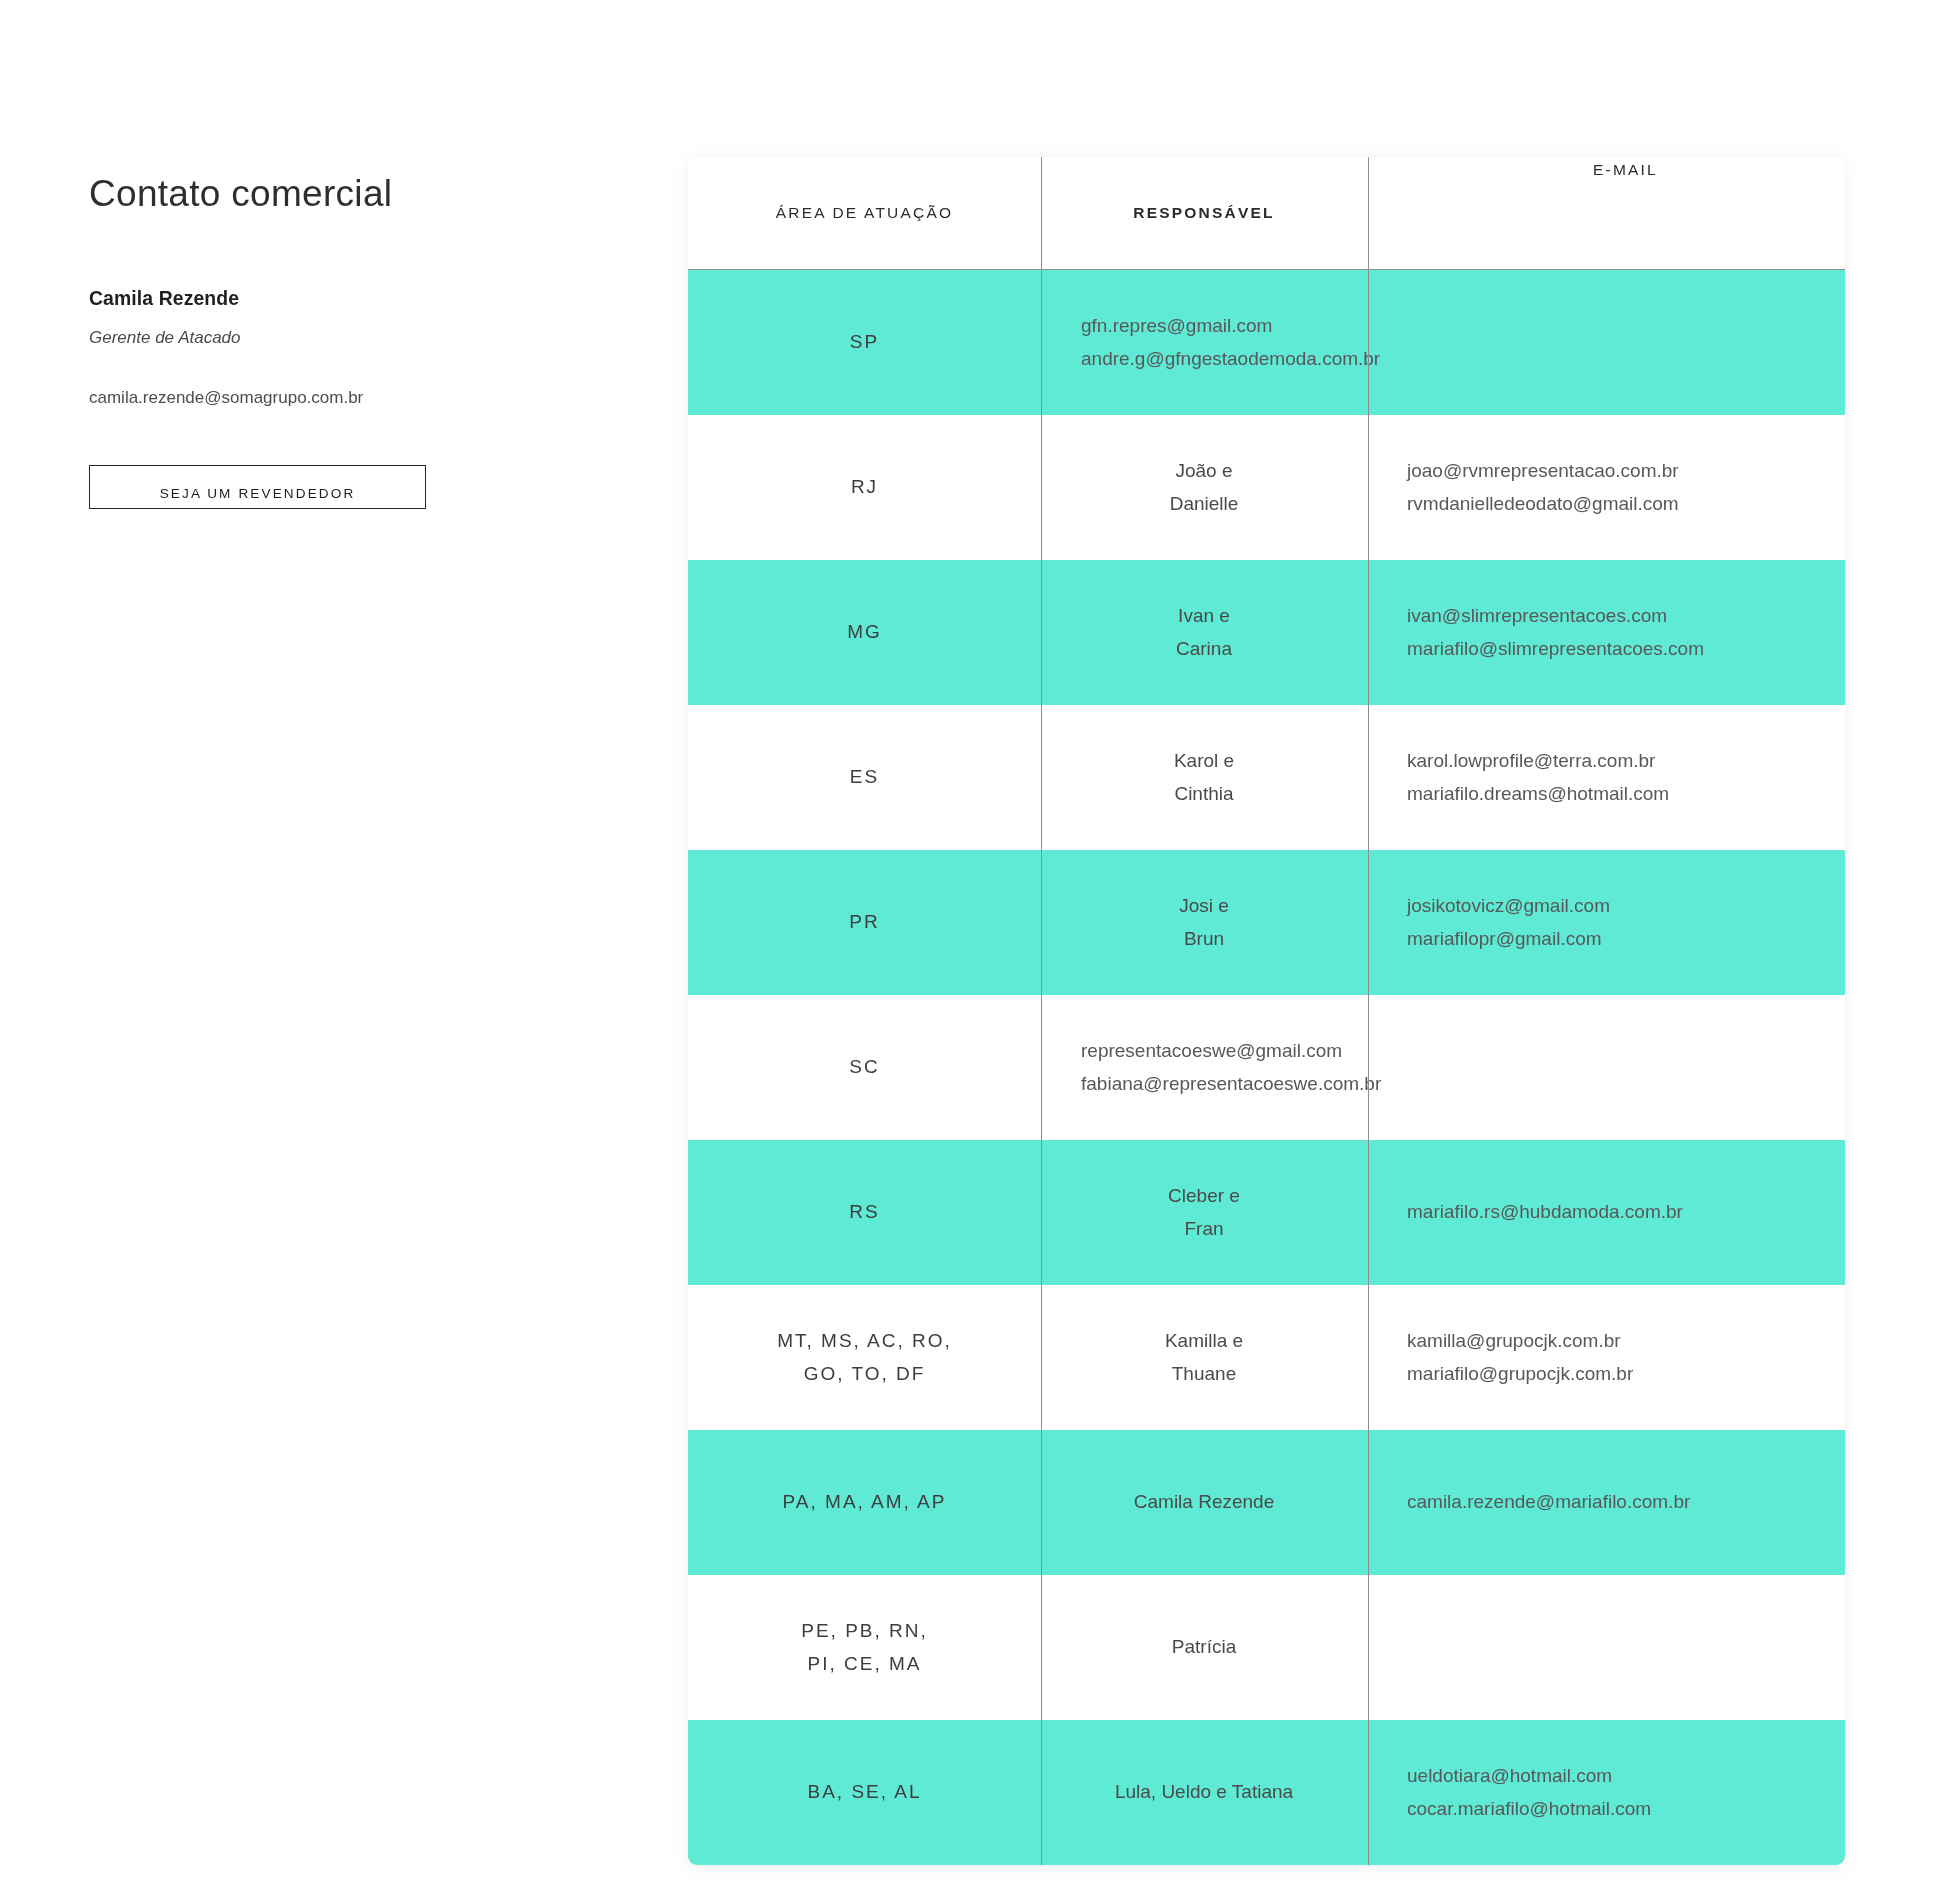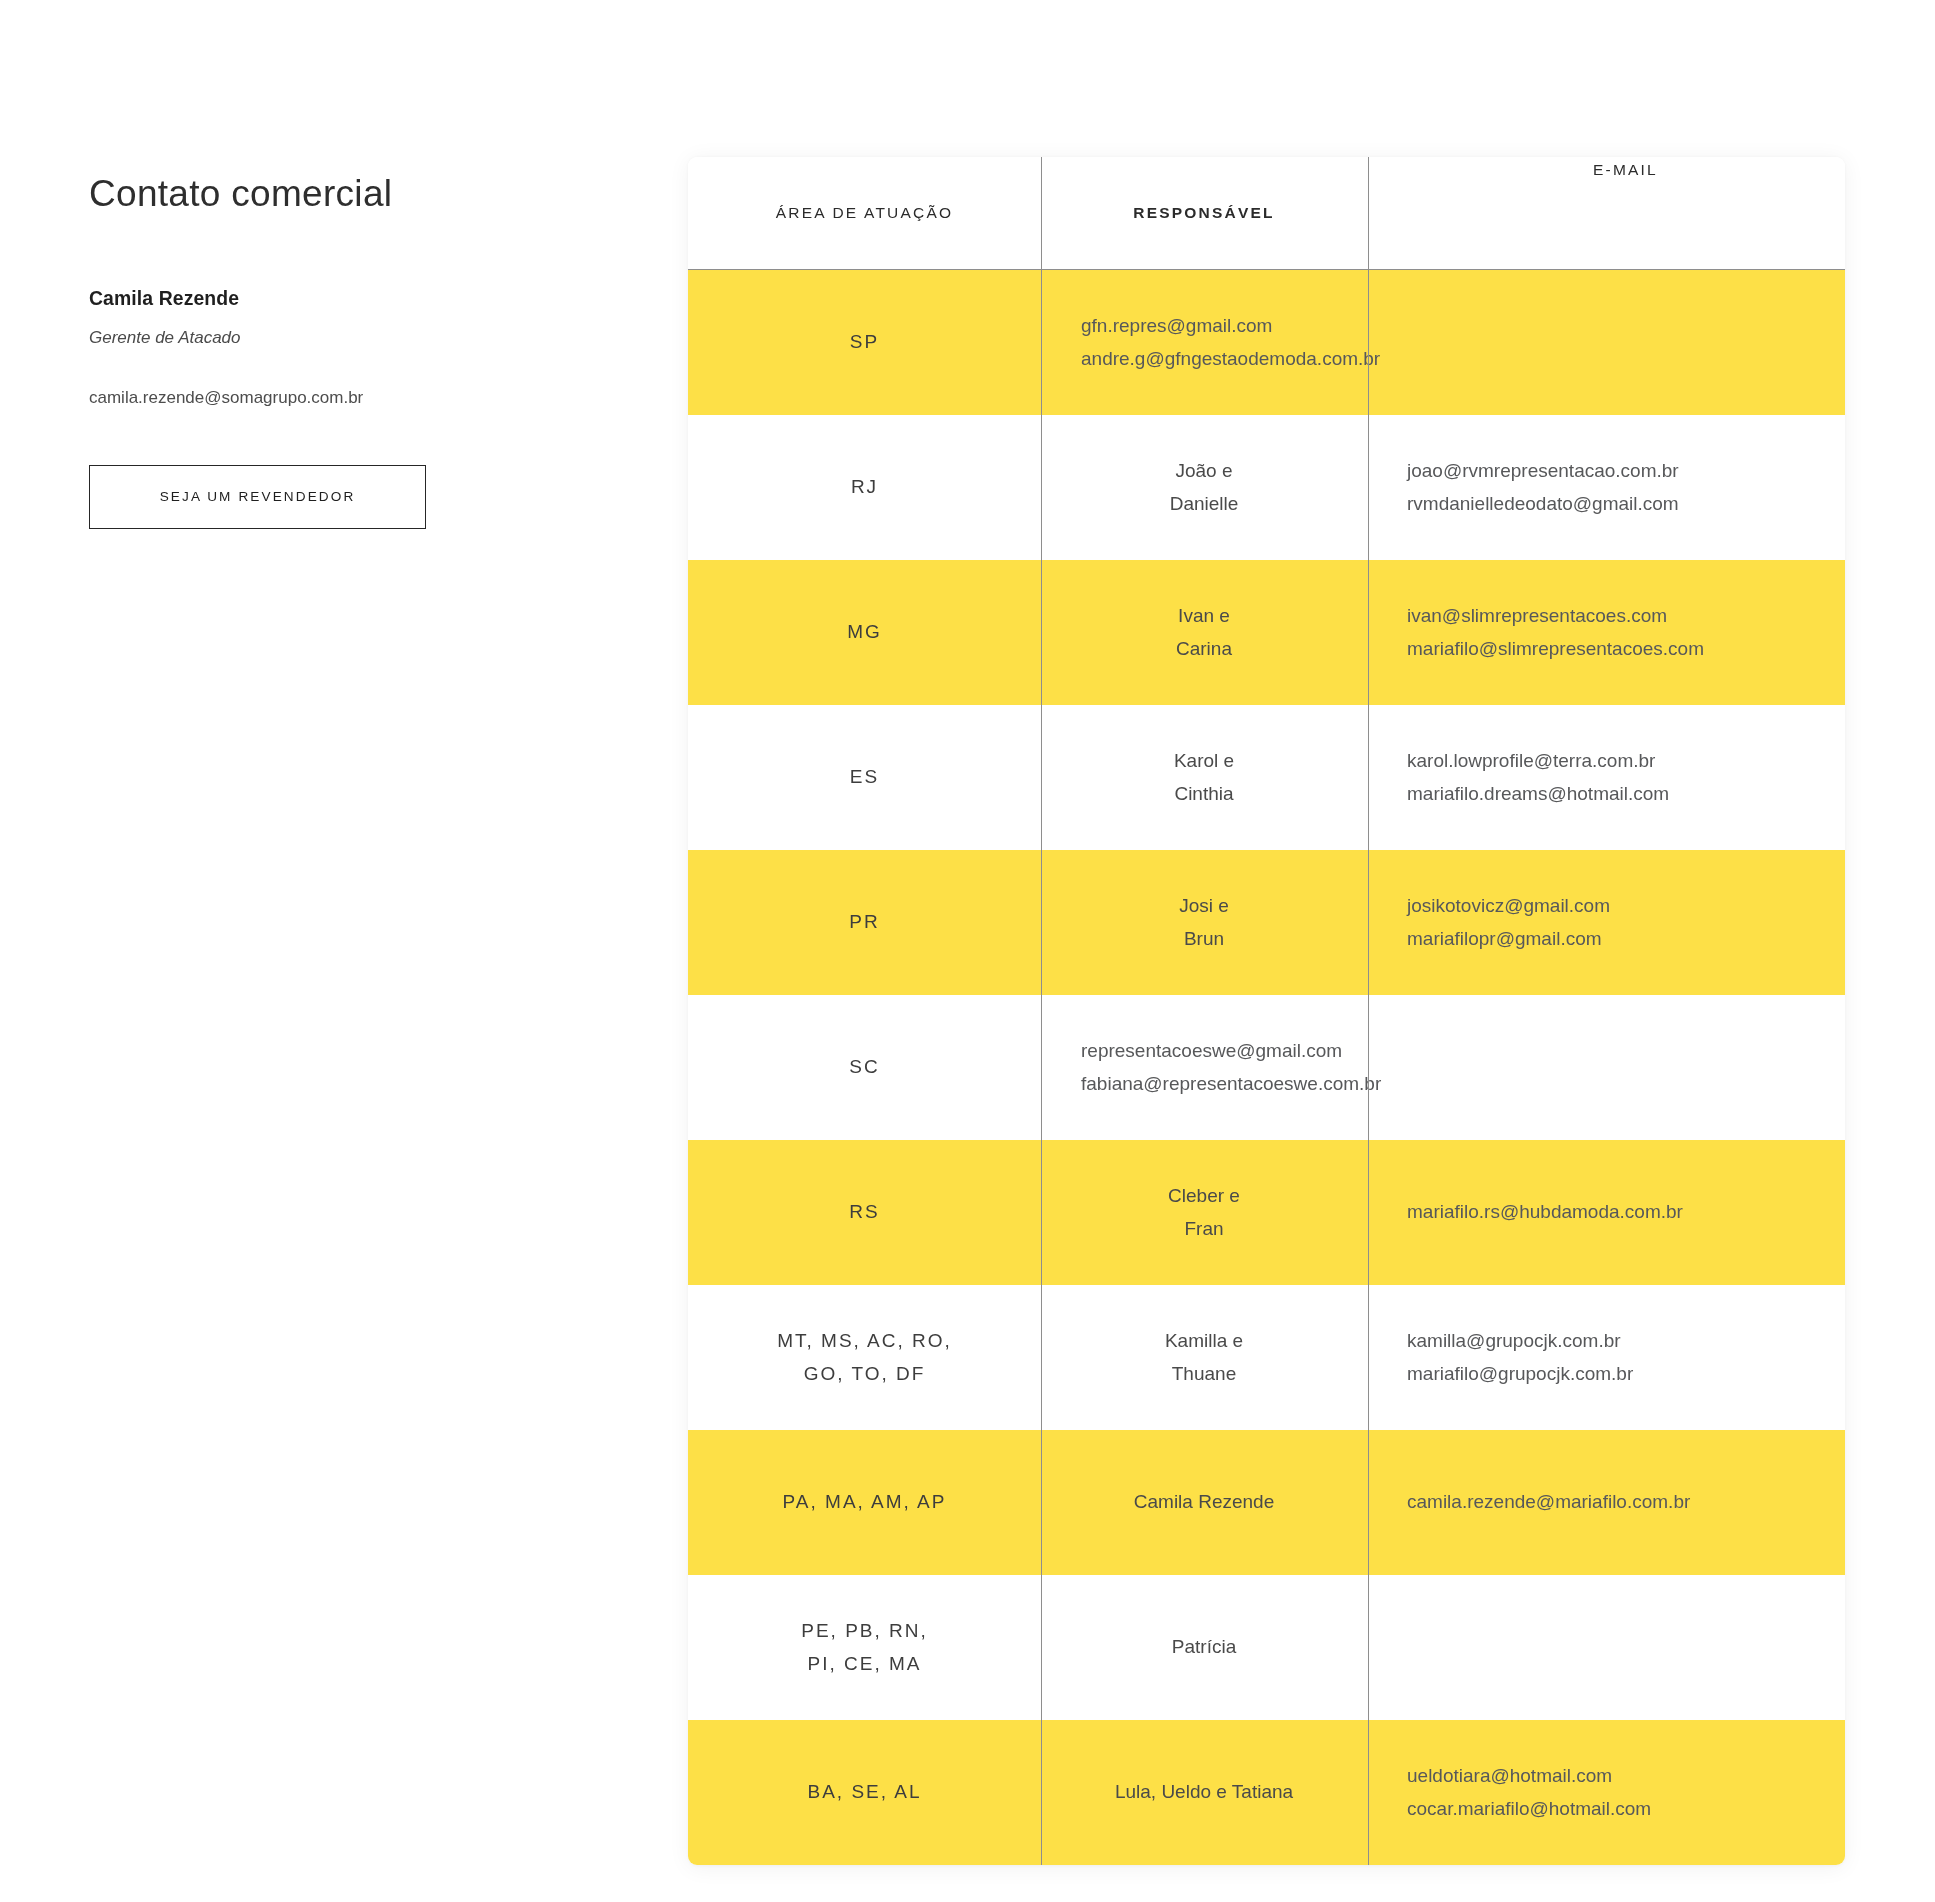--- a/index.html
+++ b/index.html
@@ -59,21 +59,21 @@
   .contact-email {
     font-size: 17px;
     font-weight: 400;
     color: #4d4d4d;
     margin: 0 0 57px 0;
   }
 
   .reseller-button {
     display: block;
     width: 337px;
-    height: 64px;
+    height: 44px;
     line-height: 56px;
     text-align: center;
     border: 1.9px solid #262626;
     background: transparent;
     color: #1f1f1f;
     font-size: 13.6px;
     font-weight: 400;
     letter-spacing: 2.1px;
     font-family: "Liberation Sans", sans-serif;
     padding: 0;
@@ -117,21 +117,21 @@
     font-weight: 400;
     color: #2b2b2b;
     letter-spacing: 2.2px;
   }
 
   .t-head .c-area { justify-content: center; }
   .t-head .c-resp { justify-content: center; font-weight: bold; }
   .t-head .c-mail { justify-content: flex-start; padding-left: 40px; }
 
   .t-body-row { height: 145px; }
-  .t-body-row.odd  { background: #fde047; }
+  .t-body-row.odd  { background: #5eead4; }
   .t-body-row.even { background: #ffffff; }
 
   .cell {
     box-sizing: border-box;
     display: flex;
     flex-direction: column;
     justify-content: center;
   }
 
   .c-area {

